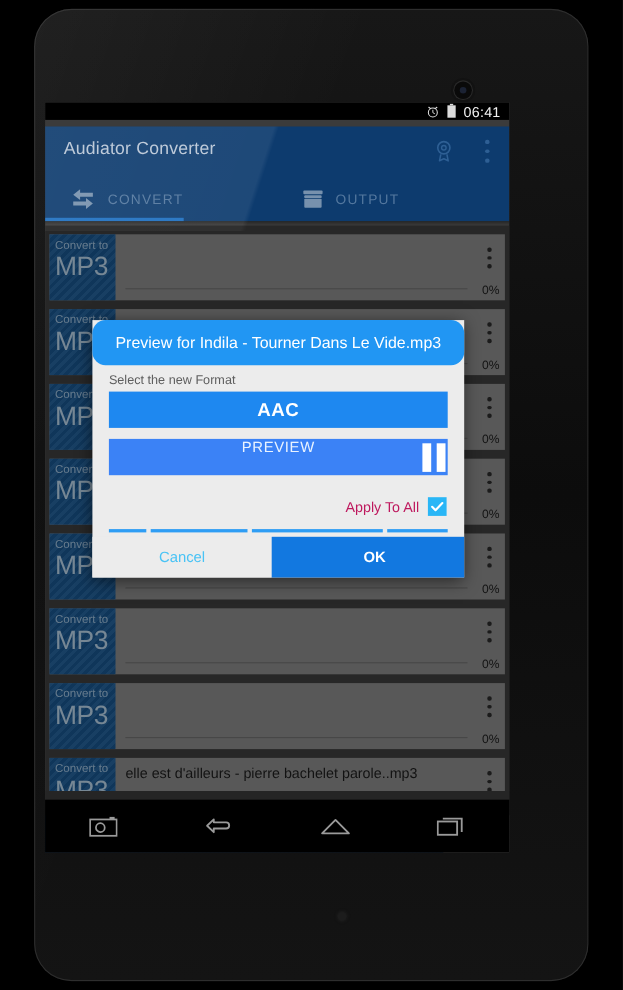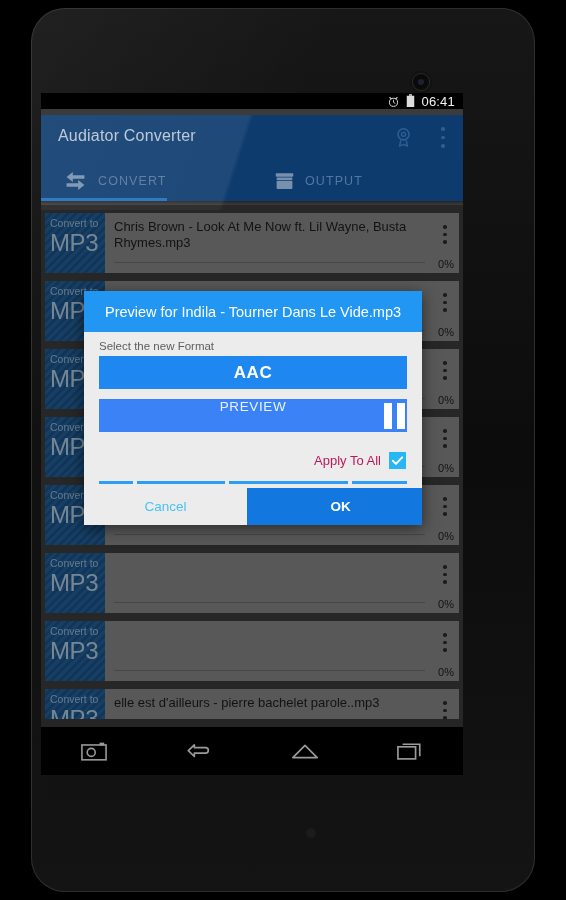--- a/index.html
+++ b/index.html
@@ -120,21 +120,21 @@
 
   
   #scrim{position:absolute;left:0;top:112px;width:100%;bottom:0;background:rgba(0,0,0,.36);}
 
   #preview-dialog{
     position:absolute;left:43px;top:198px;width:338px;
     background:#ececec;box-shadow:0 3px 14px rgba(0,0,0,.55);
   }
   #dialog-header{
     background:#2196f3;height:41px;display:flex;align-items:center;justify-content:center;
-    padding:12px 8px;box-sizing:border-box;
+    padding:12px 8px;box-sizing:border-box;border-radius:12px;
   }
   #dialog-title{color:#fff;font-size:14.5px;white-space:nowrap;overflow:hidden;}
   #dialog-body{padding:8px 15px 0 15px;}
   .field-label{color:#5e5e5e;font-size:11.5px;margin-bottom:4px;display:block;}
   #format-button{
     height:33px;background:#1e88f0;display:flex;align-items:center;justify-content:center;
     color:#fff;font-size:17px;font-weight:bold;letter-spacing:.5px;margin-bottom:10px;
   }
   #preview-button{
     height:33px;background:#3b82f6;display:flex;align-items:flex-start;justify-content:center;
@@ -226,21 +226,20 @@
   <div id="tab-shadow"></div>
 
   <div id="file-list">
 
     <div class="file-row">
       <div class="thumb">
         <span class="t1">Convert to</span>
         <span class="t2">MP3</span>
       </div>
       <div class="row-body">
-        <div class="row-title">Chris Brown - Look At Me Now ft. Lil Wayne, Busta Rhymes.mp3</div>
         <div class="row-underline"></div>
         <div class="row-pct">0%</div>
       </div>
       <div class="row-menu">
           <i></i>
           <i></i>
           <i></i>
         </div>
     </div>
 

